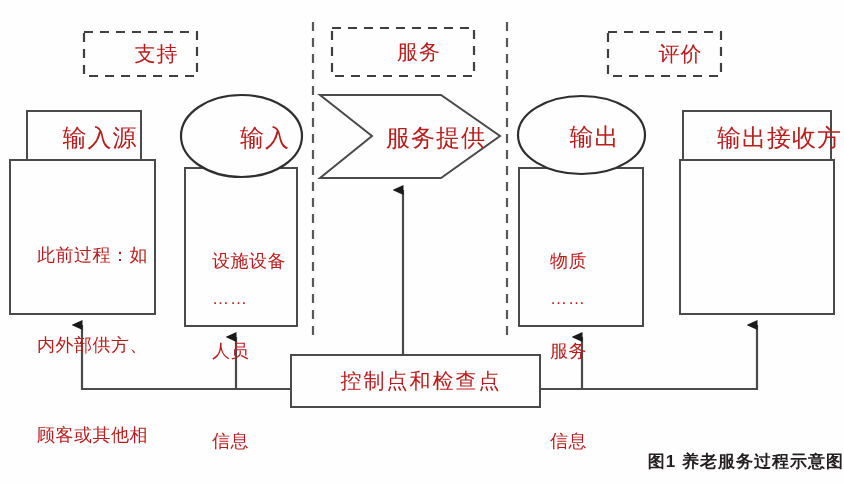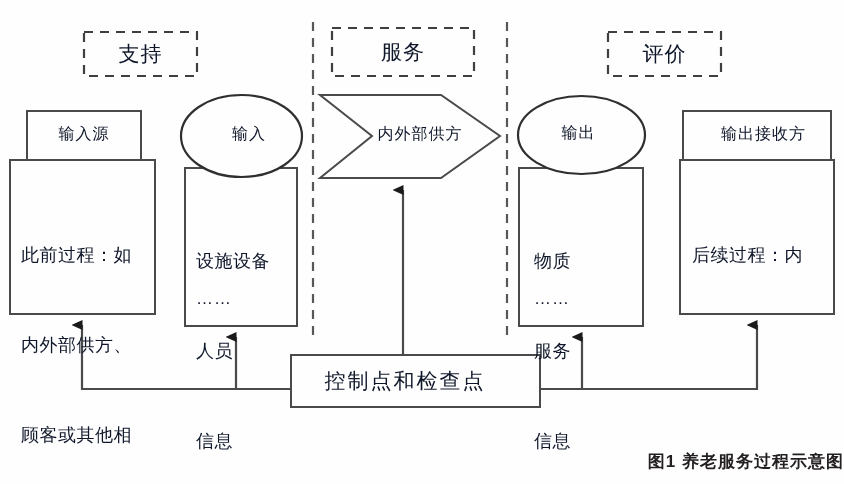--- a/index.html
+++ b/index.html
@@ -20,33 +20,34 @@
   }
   svg.layer {
     position: absolute;
     left: 0;
     top: 0;
     width: 844px;
     height: 484px;
   }
   .lbl {
     position: absolute;
-    color: #0f172a;
+    color: #b91c1c;
     font-family: "Liberation Sans", "DejaVu Sans", sans-serif;
     white-space: pre;
     text-align: center;
     line-height: 1.0;
     pointer-events: none;
+    margin-left: 16px;
   }
   .phase-label {
     font-size: 21px;
     letter-spacing: 1px;
   }
   .node-title {
-    font-size: 16px;
+    font-size: 24px;
     letter-spacing: 1px;
   }
   .node-body {
     font-size: 18px;
     line-height: 30px;
     letter-spacing: 0.5px;
     text-align: left;
   }
   .dots {
     font-size: 17px;
@@ -126,35 +127,34 @@
 
   <div class="lbl node-title" style="left:181px; top:126px; width:136px;">输入</div>
 
   <div class="lbl node-body" style="left:196px; top:186px; width:96px;">
     <div>设施设备</div>
     <div>人员</div>
     <div>信息</div>
   </div>
   <div class="lbl dots" style="left:196px; top:290px; width:96px; text-align:left;">……</div>
 
-  <div class="lbl node-title" style="left:350px; top:126px; width:140px;">内外部供方</div>
+  <div class="lbl node-title" style="left:350px; top:126px; width:140px;">服务提供</div>
 
   <div class="lbl node-title" style="left:519px; top:125px; width:119px;">输出</div>
 
   <div class="lbl node-body" style="left:534px; top:186px; width:96px;">
     <div>物质</div>
     <div>服务</div>
     <div>信息</div>
   </div>
   <div class="lbl dots" style="left:534px; top:290px; width:96px; text-align:left;">……</div>
 
   <div class="lbl node-title" style="left:683px; top:126px; width:161px;">输出接收方</div>
 
   <div class="lbl node-body" style="left:692px; top:180px; width:132px;">
-    <div>后续过程：内</div>
     
   </div>
 
   <div class="lbl control-label" style="left:291px; top:370px; width:228px;">控制点和检查点</div>
 
   <div class="caption" style="top:450px;">图1 养老服务过程示意图</div>
 
 </div>
 
 </body></html>

